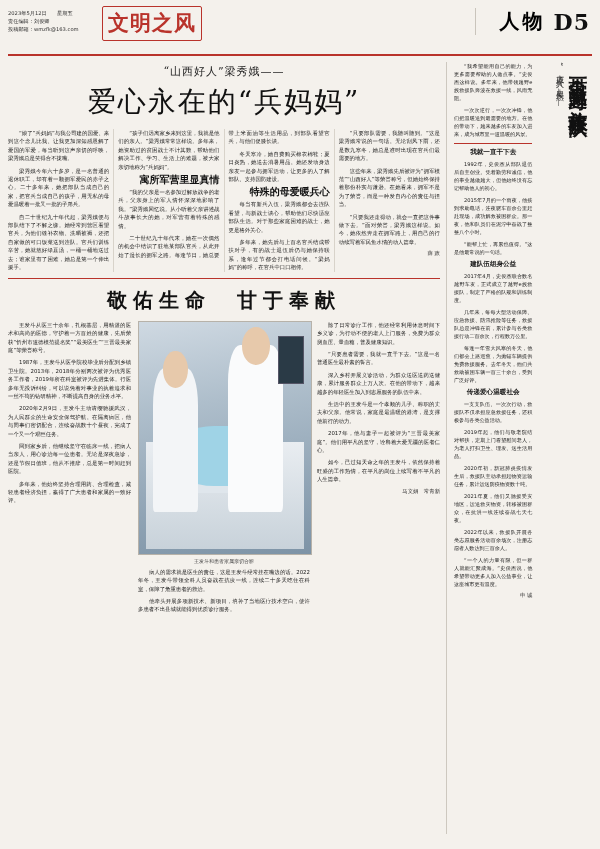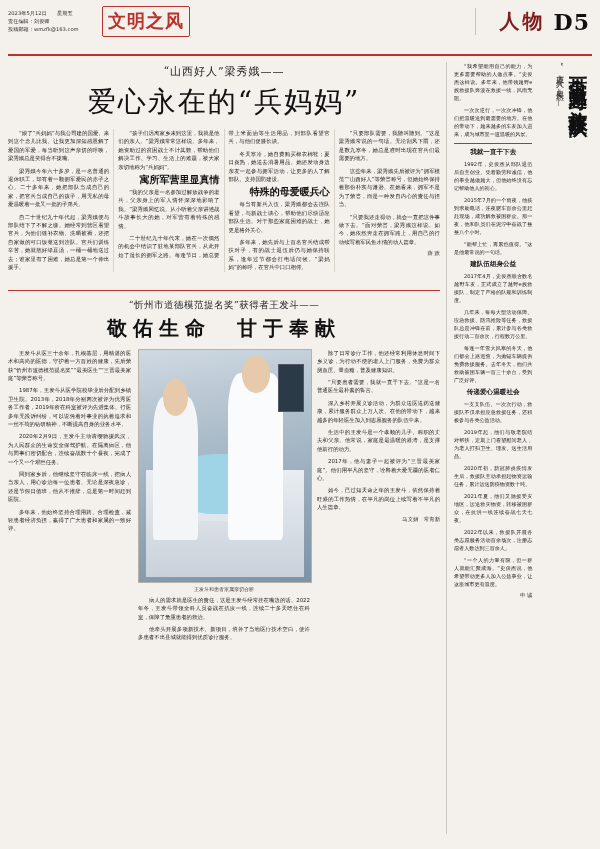--- a/index.html
+++ b/index.html
@@ -30,34 +30,34 @@
     width:92px;padding-top:3px;
   }
   .mast-left div{white-space:nowrap;}
   .mast-logo{
     flex:0 0 auto;
     margin-left:2px;
     display:flex;align-items:center;gap:3px;
   }
   .mast-logo .cn{
     font-family:"DejaVu Serif","Liberation Serif",serif;
-    font-weight:bold;font-size:18px;color:#b9332b;
+    font-weight:bold;font-size:21px;color:#b9332b;
     letter-spacing:1px;
     border:1px solid #b9332b;
     padding:2px 5px 3px;
     border-radius:2px;
   }
   .mast-mid{flex:1;}
   .mast-right{
     display:flex;align-items:center;gap:8px;
     padding-right:2px;padding-top:2px;
   }
   .mast-right .cat{
     font-family:"DejaVu Serif","Liberation Serif",serif;
-    font-size:20px;font-weight:bold;color:#7f1d1d;
+    font-size:20px;font-weight:bold;color:#000000;
     letter-spacing:3px;
     border-left:1px solid #c9c4bb;
     padding-left:24px;
   }
   .mast-right .pg{
     font-family:"DejaVu Serif","Liberation Serif",serif;
     font-size:22px;font-weight:bold;color:#111;
     letter-spacing:1px;
   }
 
@@ -67,21 +67,21 @@
     margin-top:6px;
     height:772px;
   }
   .col-left{width:438px;padding-right:6px;box-sizing:border-box;}
   .col-right{
     width:146px;border-left:1px solid #cdc8bf;padding-left:7px;box-sizing:border-box;
     display:flex;
   }
 
   
-  .story-top{border-bottom:1.5px solid #b9332b;padding-bottom:18px;}
+  .story-top{border-bottom:1.5px solid #b9332b;padding-bottom:6px;}
   .kicker{
     text-align:center;font-size:11px;color:#222;
     font-family:"DejaVu Serif","Liberation Serif",serif;
     letter-spacing:1px;margin:2px 0 4px;
   }
   .headline-main{
     text-align:center;
     font-family:"DejaVu Serif","Liberation Serif",serif;
     font-weight:normal;font-size:28px;color:#111;
     letter-spacing:2px;
@@ -239,21 +239,20 @@
           <p class="txt">每当有新兵入伍，梁秀娥都会去连队看望，与新战士谈心，帮助他们尽快适应部队生活。对于那些家庭困难的战士，她更是格外关心。</p>
           <p class="txt">多年来，她先后与上百名官兵结成帮扶对子，有的战士退伍后仍与她保持联系，逢年过节都会打电话问候。“梁妈妈”的称呼，在官兵中口口相传。</p>
           <p class="txt">“只要部队需要，我随叫随到。”这是梁秀娥常说的一句话。无论刮风下雨，还是数九寒冬，她总是准时出现在官兵们最需要的地方。</p>
           <p class="txt">这些年来，梁秀娥先后被评为“拥军模范”“山西好人”等荣誉称号，但她始终保持着那份朴实与谦逊。在她看来，拥军不是为了荣誉，而是一种发自内心的责任与担当。</p>
           <p class="txt">“只要我还走得动，就会一直把这件事做下去。”面对荣誉，梁秀娥这样说。如今，她依然奔走在拥军路上，用自己的行动续写着军民鱼水情的动人篇章。</p>
           <p class="sig">薛 政</p>
         </div>
       </div>
 
       <div class="story-bot">
-        <div class="kicker2">“忻州市道德模范提名奖”获得者王发斗——</div>
         <div class="headline-2">敬佑生命　甘于奉献</div>
 
         <div class="bot-layout">
           <div class="bot-col">
             <p class="txt">王发斗从医三十余年，扎根基层，用精湛的医术和高尚的医德，守护着一方百姓的健康，先后荣获“忻州市道德模范提名奖”“最美医生”“三晋最美家庭”等荣誉称号。</p>
             <p class="txt">1987年，王发斗从医学院校毕业后分配到乡镇卫生院。2013年，2018年分别两次被评为优秀医务工作者，2019年所在科室被评为先进集体。行医多年无投诉纠纷，可以说凭着对事业的执着追求和一丝不苟的钻研精神，不断提高自身的业务水平。</p>
             <p class="txt">2020年2月9日，王发斗主动请缨驰援武汉，为人民群众的生命安全保驾护航。在隔离病区，他与同事们密切配合，连续奋战数十个昼夜，完成了一个又一个艰巨任务。</p>
             <p class="txt">回到家乡后，他继续坚守在临床一线，把病人当亲人，用心诊治每一位患者。无论是深夜急诊，还是节假日值班，他从不推辞，总是第一时间赶到医院。</p>
             <p class="txt">多年来，他始终坚持合理用药、合理检查，减轻患者经济负担，赢得了广大患者和家属的一致好评。</p>
           </div>

